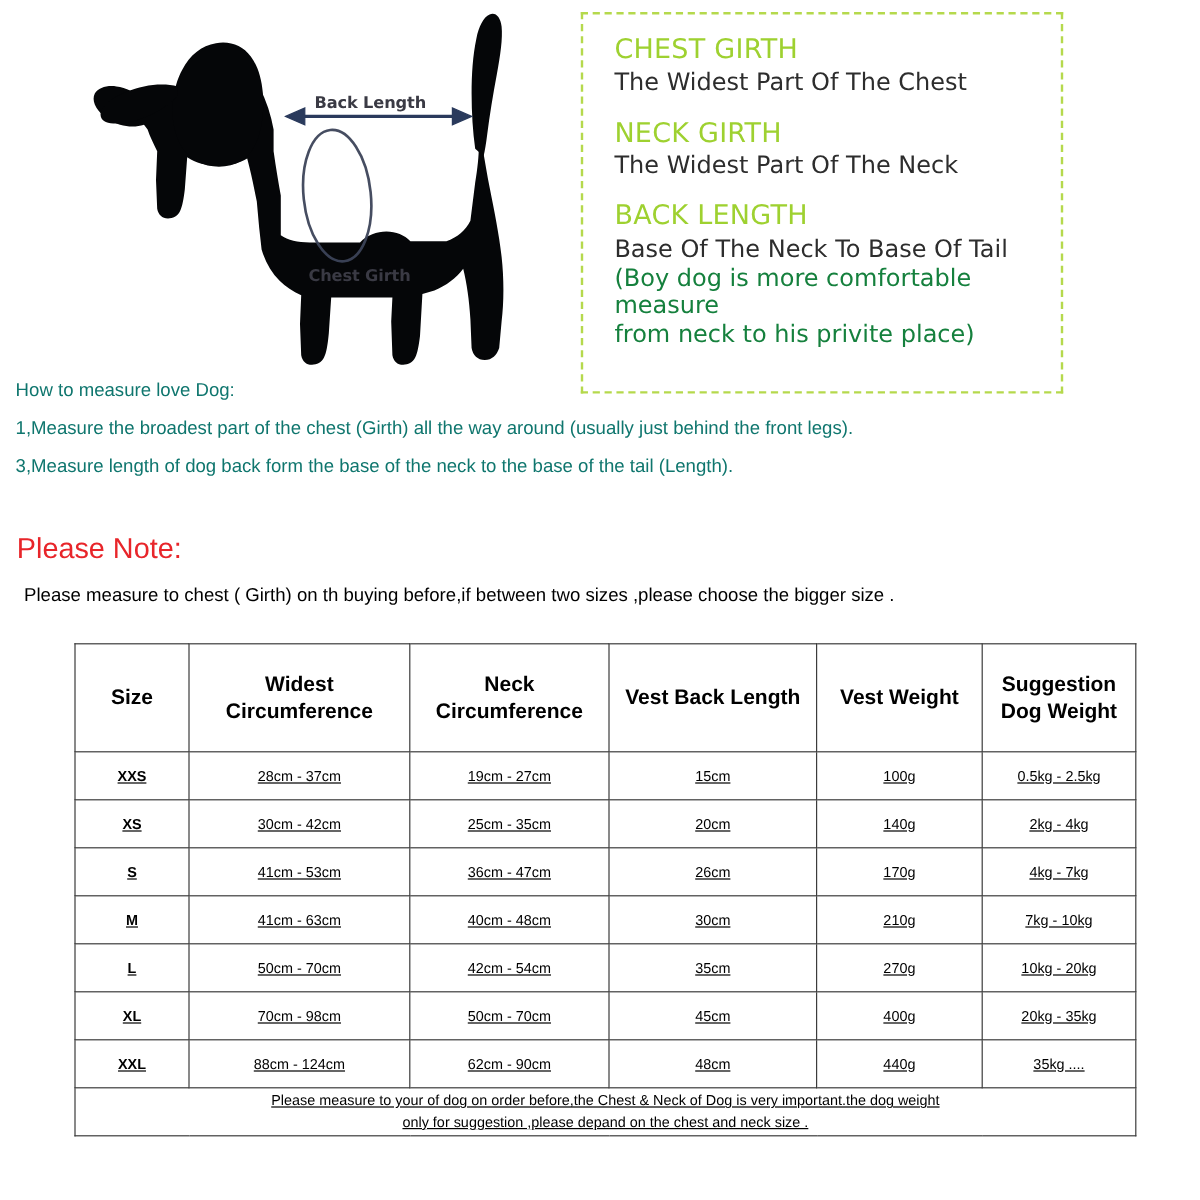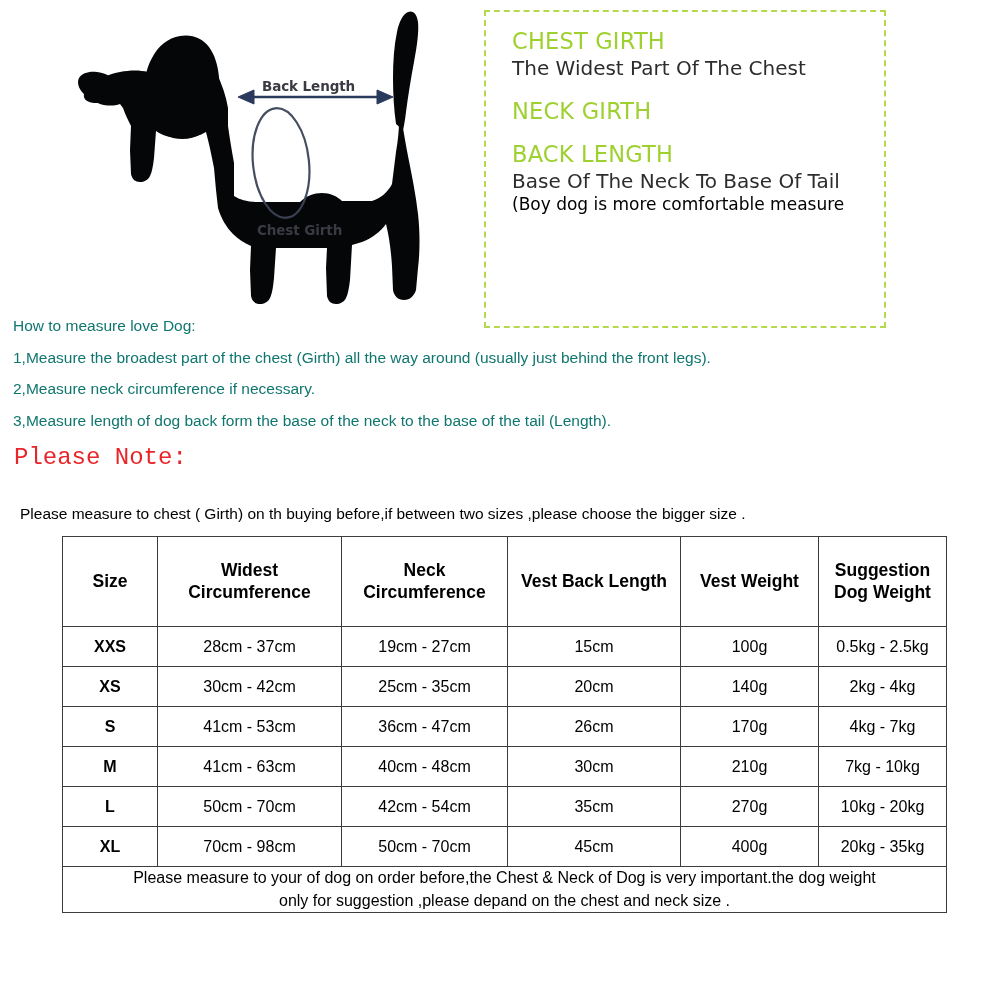--- a/index.html
+++ b/index.html
@@ -64,22 +64,22 @@
   }
   .key-desc {
     font-family: "DejaVu Sans", sans-serif;
     font-size: 20px;
     color: #2d2d2d;
     line-height: 1.25;
     margin: 1px 0 0 0;
   }
   .key-sub {
     font-family: "DejaVu Sans", sans-serif;
-    font-size: 17px;
-    color: #000000;
+    font-size: 20px;
+    color: #15803d;
     line-height: 1.18;
     margin: 0;
   }
   .key-group { margin-bottom: 17px; }
   #key-group-back { margin-bottom: 0; }
 
   
   #howto-block {
     position: absolute;
     left: 13px;
@@ -97,26 +97,25 @@
   #howto-item-3 { margin-bottom: 16px; }
 
   #please-note {
     position: absolute;
     left: 14px;
     top: 446px;
     font-size: 24px;
     color: #e8252a;
     line-height: 1;
     margin: 0;
-    font-family: Liberation Mono, monospace;
   }
   #note-body {
     position: absolute;
     left: 20px;
-    top: 506px;
+    top: 489px;
     font-size: 15.5px;
     color: #000;
     line-height: 1;
     margin: 0;
     white-space: nowrap;
   }
 
   
   #size-table-wrap {
     position: absolute;
@@ -139,21 +138,22 @@
     color: #000;
   }
   table.size-table thead th {
     height: 90px;
     font-size: 17.5px;
     font-weight: bold;
     line-height: 1.22;
   }
   table.size-table tbody td {
     height: 40px;
-    font-size: 16px;
+    font-size: 12px;
+    text-decoration: underline;
   }
   td.size-cell { font-weight: bold; font-size: 17px; }
   td.note-cell-long {
     text-align: left;
     padding: 5px 0 6px 8px;
     font-size: 16px;
     line-height: 1.42;
     height: 58px;
   }
   td.note-cell-center {
@@ -282,33 +282,34 @@
 
 <div id="measure-key-box">
 
   <div class="key-group">
     <p class="key-term">CHEST GIRTH</p>
     <p class="key-desc">The Widest Part Of The Chest</p>
   </div>
 
   <div class="key-group">
     <p class="key-term">NECK GIRTH</p>
+    <p class="key-desc">The Widest Part Of The Neck</p>
   </div>
 
   <div class="key-group" id="key-group-back">
     <p class="key-term">BACK LENGTH</p>
     <p class="key-desc">Base Of The Neck To Base Of Tail</p>
     <p class="key-sub">(Boy dog is more comfortable measure</p>
+    <p class="key-sub">from neck to his privite place)</p>
   </div>
 </div>
 
 <div id="howto-block">
   <p class="howto-line" id="howto-heading">How to measure love Dog:</p>
   <p class="howto-line">1,Measure the broadest part of the chest (Girth) all the way around (usually just behind the front legs).</p>
-  <p class="howto-line">2,Measure neck circumference if necessary.</p>
   <p class="howto-line" id="howto-item-3">3,Measure length of dog back form the base of the neck to the base of the tail (Length).</p>
 </div>
 
 <p id="please-note">Please Note:</p>
 <p id="note-body">Please measure to chest ( Girth) on th buying before,if between two sizes ,please choose the bigger size .</p>
 
 <div id="size-table-wrap">
   <table class="size-table">
     <colgroup>
       <col style="width:95px">
@@ -371,20 +372,28 @@
       </tr>
       <tr>
         <td class="size-cell">XL</td>
         <td>70cm - 98cm</td>
         <td>50cm - 70cm</td>
         <td>45cm</td>
         <td>400g</td>
         <td>20kg - 35kg</td>
       </tr>
       <tr>
+        <td class="size-cell">XXL</td>
+        <td>88cm - 124cm</td>
+        <td>62cm - 90cm</td>
+        <td>48cm</td>
+        <td>440g</td>
+        <td>35kg ....</td>
+      </tr>
+      <tr>
         <td class="note-cell-long" colspan="6">
           <span>Please measure to your of dog on order before,the Chest &amp; Neck of Dog is very important.the dog weight</span><br>
           <span>only for suggestion ,please depand on the chest and neck size .</span>
         </td>
       </tr>
     </tbody>
   </table>
 </div>
 
 </body></html>

